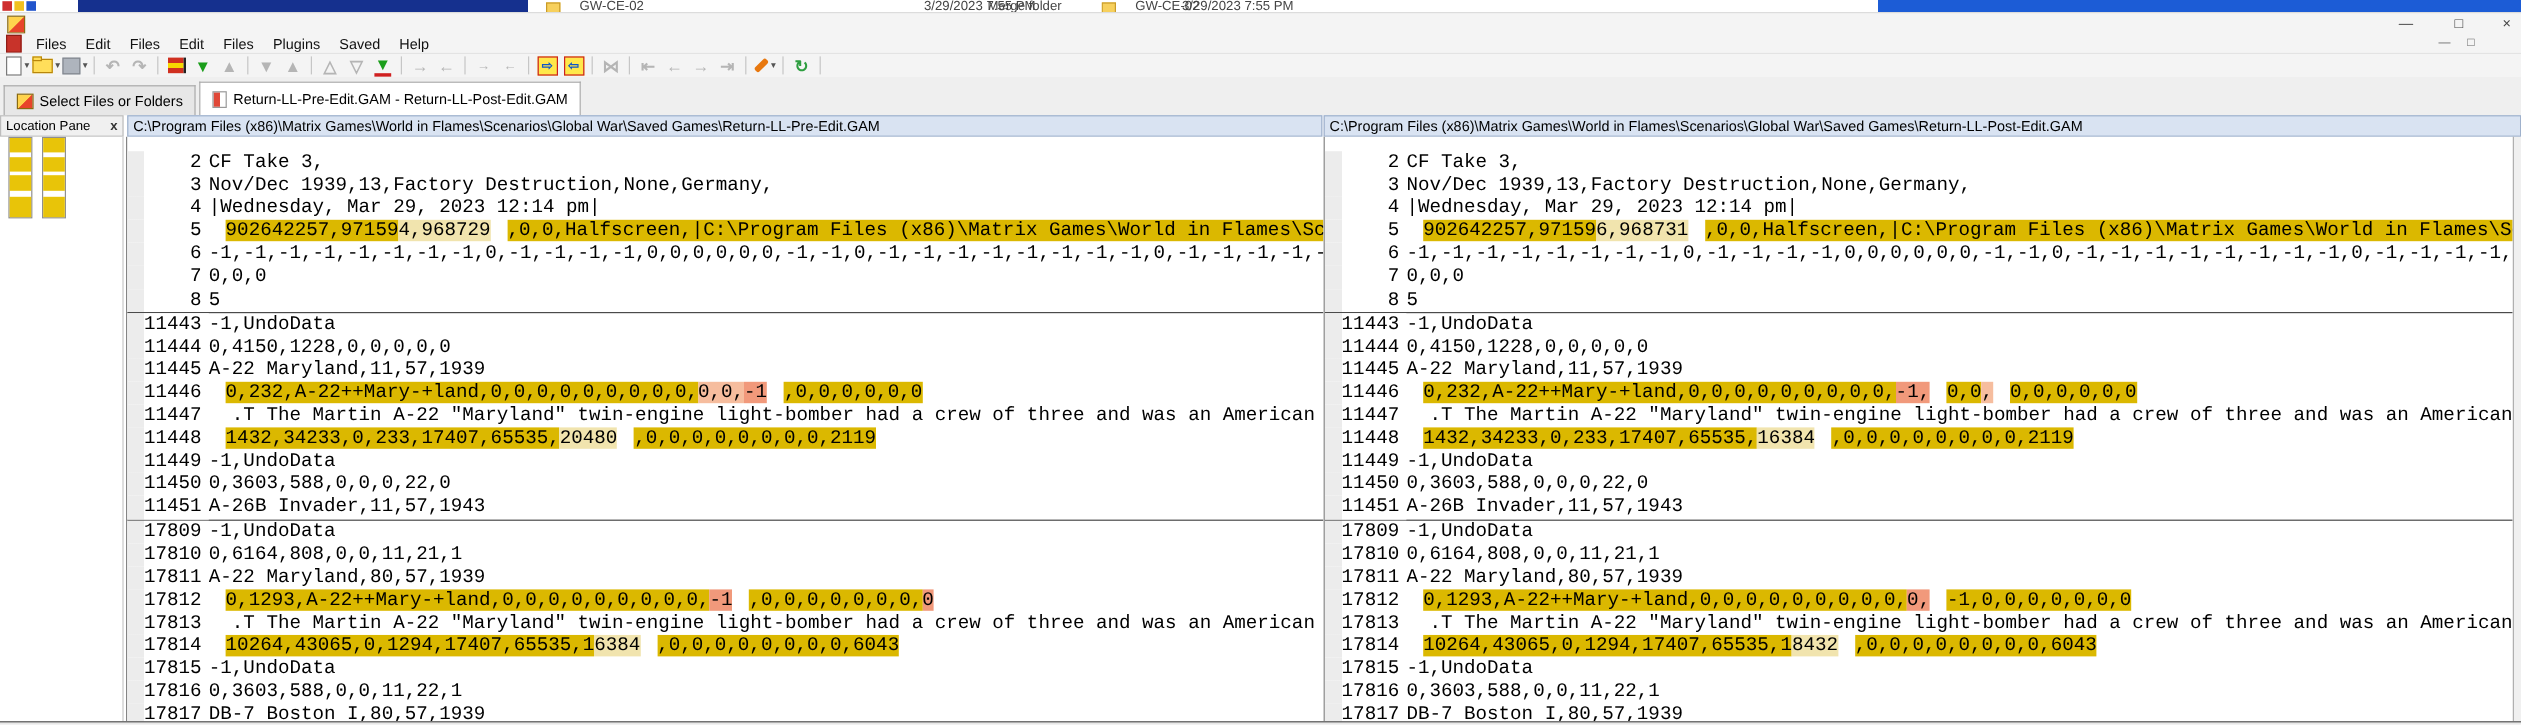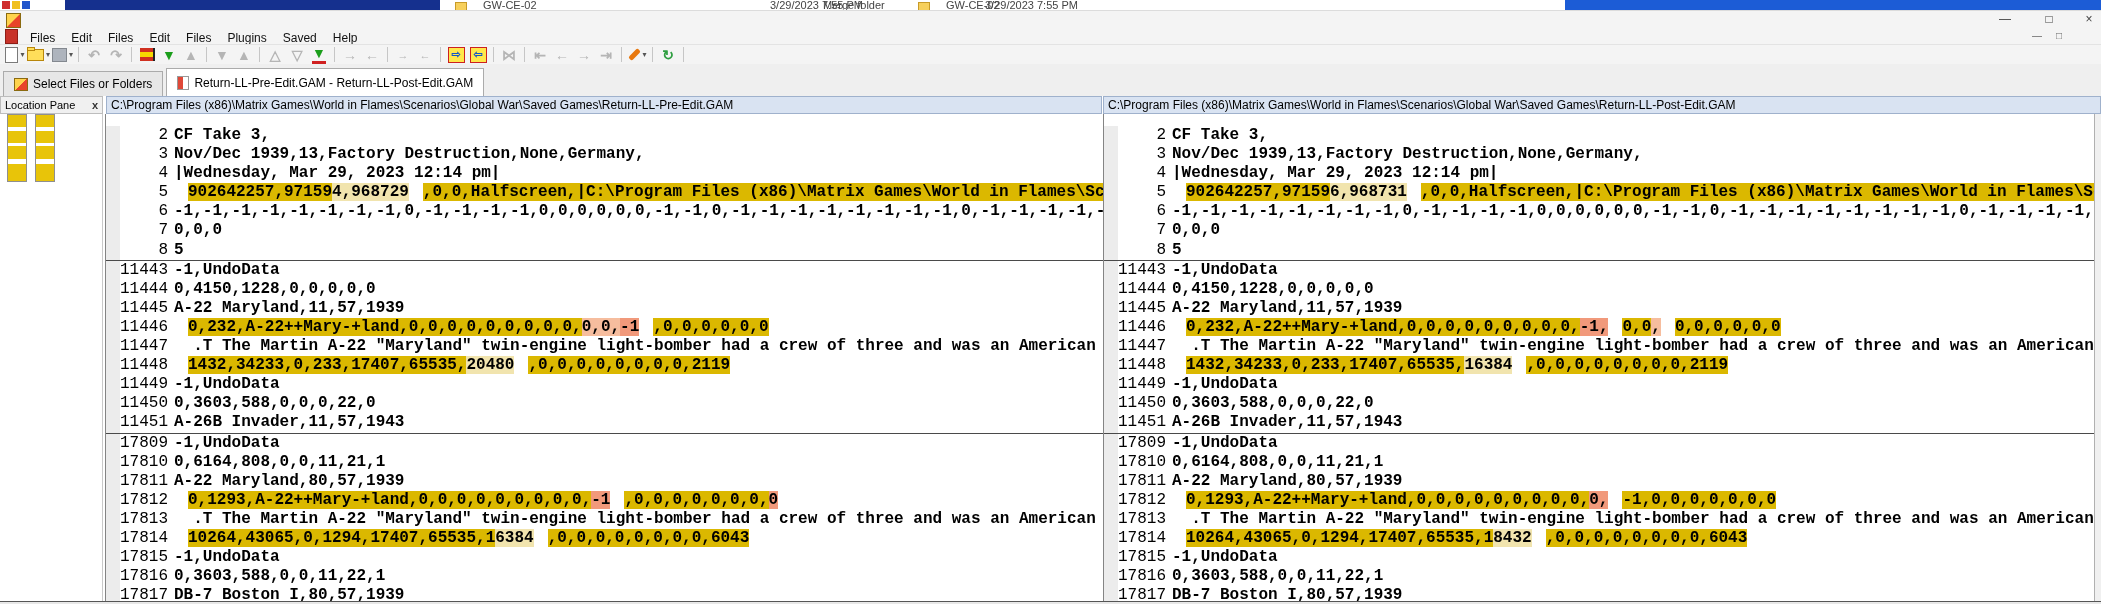--- a/index.html
+++ b/index.html
@@ -76,21 +76,21 @@
 
   .pane{position:absolute;top:0;height:487px;background:#fff;overflow:hidden;border-left:1px solid #848484;box-sizing:border-box;}
   .pane-left{left:105px;width:998px;}
   .pane-right{left:1103px;width:991px;}
   .rows{padding-top:12px;}
   .row{display:flex;height:19.1px;white-space:pre;font-family:"Liberation Mono","DejaVu Sans Mono",monospace;
        font-size:16px;line-height:19px;}
   .row.sep{border-top:1px solid #4a4a4a;}
   .ln{flex:0 0 68px;box-sizing:border-box;text-align:right;padding-right:6px;
       background:linear-gradient(to right,#ECECEC 14px,#fff 14px);}
-  .lt{flex:1;overflow:hidden;font-weight:bold;}
+  .lt{flex:1;overflow:hidden;}
   .sg-d{background:var(--c-diff);margin-left:14px;}
   .sg-w{background:var(--c-word);}
   .sg-s{background:var(--c-char);}
   .sg-sl{background:var(--c-charl);}
 
   .vscroll{position:absolute;left:2094px;top:0;width:7px;height:487px;background:#F0F0F0;border-left:1px solid #b0b0b0;box-sizing:border-box;}
   .bottomstrip{position:absolute;left:0;top:601px;width:2101px;height:3px;background:#E8E8E8;border-top:1px solid #555;box-sizing:border-box;}
 </style>
 </head>
 <body>

